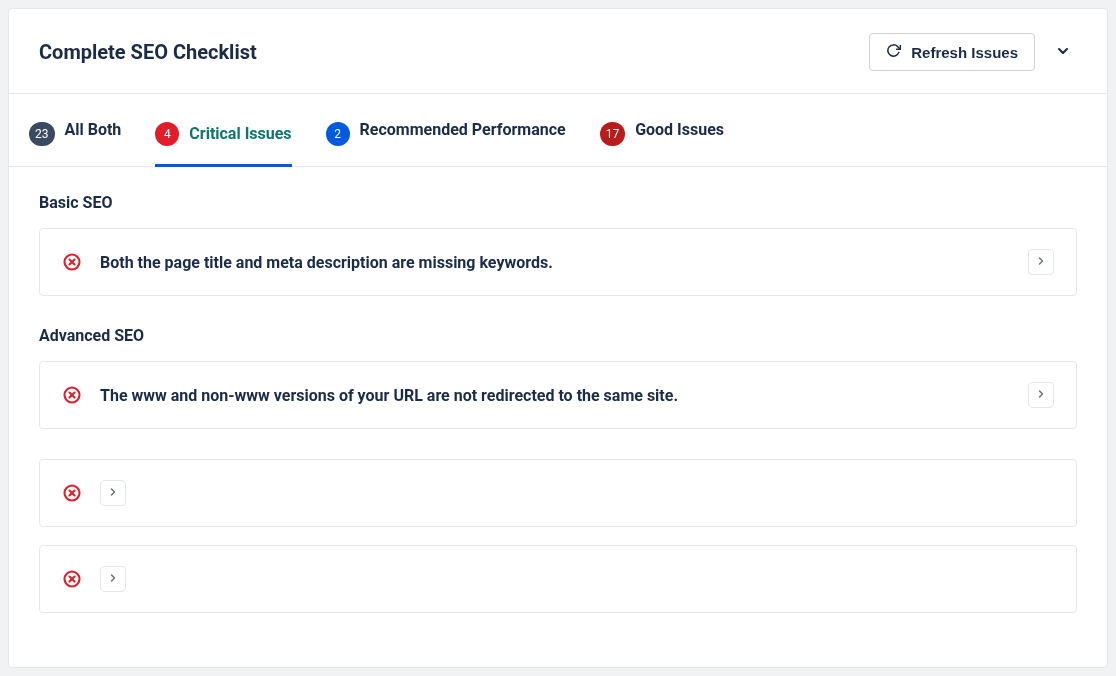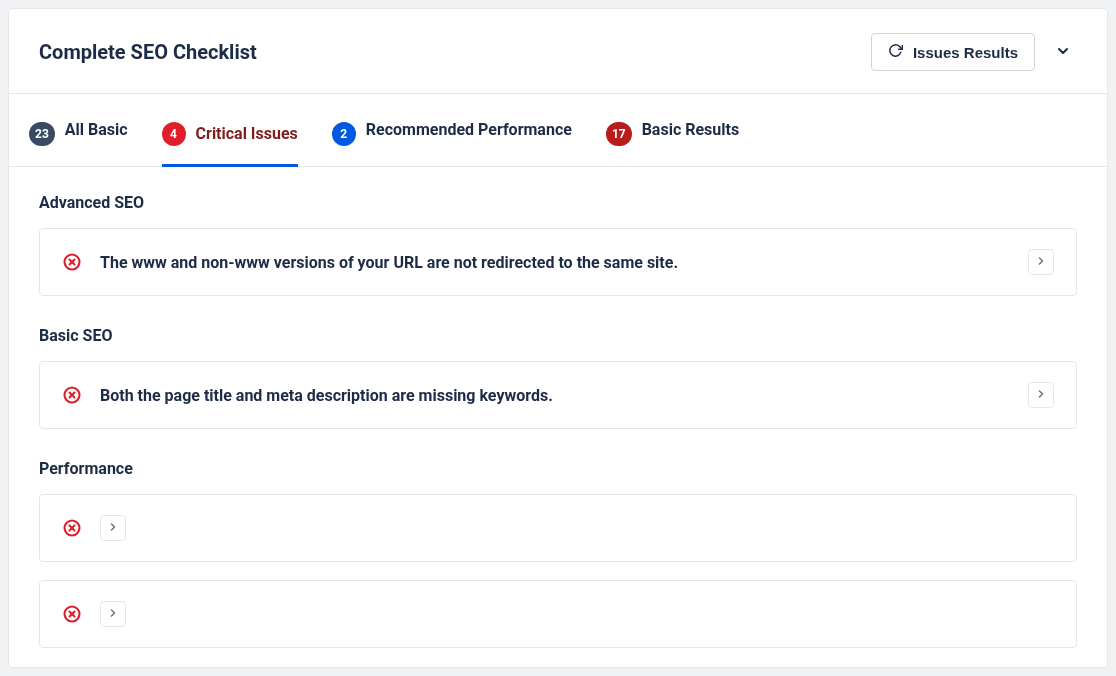--- a/index.html
+++ b/index.html
@@ -74,28 +74,28 @@
     cursor: pointer;
     border-bottom: 3px solid transparent;
     margin-bottom: -1px;
     font-size: 16px;
     font-weight: 700;
   }
   .tab.active {
     border-bottom-color: #005ae0;
   }
   .tab .label { color: #1c2b46; }
-  .tab.active .label { color: #7f1d1d; margin-top: 8px; }
+  .tab.active .label { color: #0f766e; margin-top: 8px; }
   .badge {
     min-width: 24px;
     height: 24px;
     border-radius: 12px;
     color: #fff;
     font-size: 12px;
-    font-weight: 700;
+    font-weight: 400;
     display: inline-flex;
     align-items: center;
     justify-content: center;
     padding: 0 6px;
     margin-top: 10px;
   }
   .badge-dark { background: #3b4a63; }
   .badge-red { background: #e01e2b; }
   .badge-blue { background: #005ae0; }
   .badge-green { background: #b91c1c; }
@@ -155,52 +155,73 @@
   <div class="header">
     <h2 class="title">Complete SEO Checklist</h2>
     <div class="header-actions">
       <button class="refresh-btn">
         <span>
           <svg viewBox="0 0 24 24" fill="none" stroke="#1c2b46" stroke-width="2.4" stroke-linecap="round" stroke-linejoin="round">
               <polyline points="23 4 23 10 17 10"></polyline>
               <path d="M20.49 15a9 9 0 1 1-2.12-9.36L23 10"></path>
             </svg>
         </span>
-        <span>Issues Results</span>
+        <span>Refresh Issues</span>
       </button>
       <button class="chev-btn">
         <span>
           <svg viewBox="0 0 24 24" fill="none" stroke="#1c2b46" stroke-width="3" stroke-linecap="round" stroke-linejoin="round">
               <polyline points="6 9 12 15 18 9"></polyline>
             </svg>
         </span>
       </button>
     </div>
   </div>
 
   <div class="tabs">
     <div class="tab">
       <span class="badge badge-dark">23</span>
-      <span class="label">All Basic</span>
+      <span class="label">All Both</span>
     </div>
     <div class="tab active">
       <span class="badge badge-red">4</span>
       <span class="label">Critical Issues</span>
     </div>
     <div class="tab">
       <span class="badge badge-blue">2</span>
       <span class="label">Recommended Performance</span>
     </div>
     <div class="tab">
       <span class="badge badge-green">17</span>
-      <span class="label">Basic Results</span>
+      <span class="label">Good Issues</span>
     </div>
   </div>
 
   <div class="content">
+
+    <div class="section">
+      <div class="section-title">Basic SEO</div>
+      <div class="item">
+        <span class="status-icon">
+          <svg viewBox="0 0 24 24" fill="none" stroke="#e01e2b" stroke-width="2.5" stroke-linecap="round">
+              <circle cx="12" cy="12" r="9"></circle>
+              <line x1="9" y1="9" x2="15" y2="15"></line>
+              <line x1="15" y1="9" x2="9" y2="15"></line>
+            </svg>
+        </span>
+        <span class="item-text">Both the page title and meta description are missing keywords.</span>
+        <button class="expand-btn">
+          <span>
+            <svg width="12" height="12" viewBox="0 0 24 24" fill="none" stroke="currentColor" stroke-width="3" stroke-linecap="round" stroke-linejoin="round">
+                <polyline points="9 18 15 12 9 6"></polyline>
+              </svg>
+          </span>
+        </button>
+      </div>
+    </div>
 
     <div class="section">
       <div class="section-title">Advanced SEO</div>
       <div class="item">
         <span class="status-icon">
           <svg viewBox="0 0 24 24" fill="none" stroke="#e01e2b" stroke-width="2.5" stroke-linecap="round">
               <circle cx="12" cy="12" r="9"></circle>
               <line x1="9" y1="9" x2="15" y2="15"></line>
               <line x1="15" y1="9" x2="9" y2="15"></line>
             </svg>
@@ -210,42 +231,20 @@
           <span>
             <svg width="12" height="12" viewBox="0 0 24 24" fill="none" stroke="currentColor" stroke-width="3" stroke-linecap="round" stroke-linejoin="round">
                 <polyline points="9 18 15 12 9 6"></polyline>
               </svg>
           </span>
         </button>
       </div>
     </div>
 
     <div class="section">
-      <div class="section-title">Basic SEO</div>
-      <div class="item">
-        <span class="status-icon">
-          <svg viewBox="0 0 24 24" fill="none" stroke="#e01e2b" stroke-width="2.5" stroke-linecap="round">
-              <circle cx="12" cy="12" r="9"></circle>
-              <line x1="9" y1="9" x2="15" y2="15"></line>
-              <line x1="15" y1="9" x2="9" y2="15"></line>
-            </svg>
-        </span>
-        <span class="item-text">Both the page title and meta description are missing keywords.</span>
-        <button class="expand-btn">
-          <span>
-            <svg width="12" height="12" viewBox="0 0 24 24" fill="none" stroke="currentColor" stroke-width="3" stroke-linecap="round" stroke-linejoin="round">
-                <polyline points="9 18 15 12 9 6"></polyline>
-              </svg>
-          </span>
-        </button>
-      </div>
-    </div>
-
-    <div class="section">
-      <div class="section-title">Performance</div>
       <div class="item">
         <span class="status-icon">
           <svg viewBox="0 0 24 24" fill="none" stroke="#e01e2b" stroke-width="2.5" stroke-linecap="round">
               <circle cx="12" cy="12" r="9"></circle>
               <line x1="9" y1="9" x2="15" y2="15"></line>
               <line x1="15" y1="9" x2="9" y2="15"></line>
             </svg>
         </span>
         <button class="expand-btn">
           <span>

